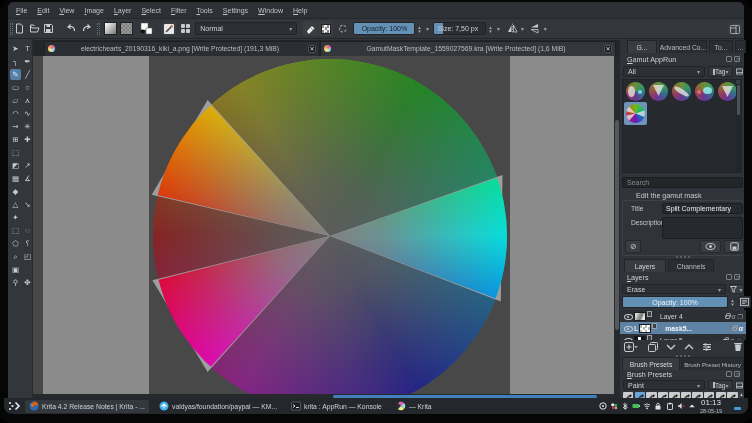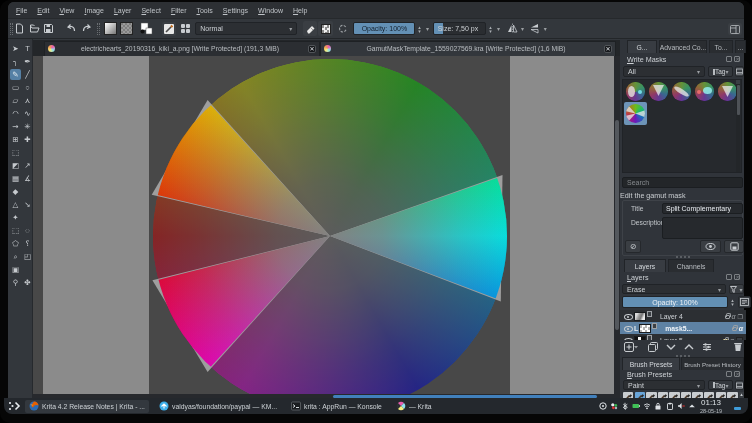--- a/index.html
+++ b/index.html
@@ -326,21 +326,21 @@
     </div>
   <div class="abs hscroll">
       <div class="handle"></div>
     </div>
 
   <div class="abs panel" id="panel">
       <div class="ptab active" style="position: absolute; left: 7px; top: 1px; width: 30px;">G...</div>
       <div class="ptab" style="position: absolute; left: 39px; top: 1px; width: 48px;">Advanced Co...</div>
       <div class="ptab" style="position: absolute; left: 89px; top: 1px; width: 24px;">To...</div>
       <div class="ptab" style="position: absolute; left: 115px; top: 1px; width: 11px;">...</div>
-      <div class="docker-title" style="left: 7px; top: 16px;">Write Masks</div>
+      <div class="docker-title" style="left: 7px; top: 16px;">Gamut AppRun</div>
       <div class="dock-icons" style="right: 4px; top: 17px;">
         <div class="di"></div>
         <div class="di x"></div>
       </div>
       <div class="combo" style="position: absolute; left: 3px; top: 27px; width: 82px; height: 11px;">
         <div>All</div>
         <div class="arr">▾</div>
       </div>
       <div class="combo" style="position: absolute; left: 88px; top: 27px; width: 25px; height: 11px; background: rgb(52, 56, 61);">
         <div style="width: 4px; height: 6px; border-top: 1px solid rgb(184, 188, 192); border-right: 1px solid rgb(184, 188, 192); border-bottom: none; border-left: 1px solid rgb(184, 188, 192); border-image: initial;"></div>
@@ -382,21 +382,21 @@
           <i style="position:absolute;background:rgba(228,228,228,0.8);left:-10.5px;top:-10.5px;width:40px;height:40px;clip-path:polygon(20px 20px,5.4px 23.6px,10px 31.1px)"></i>
           <i style="position:absolute;background:rgba(228,228,228,0.8);left:-10.5px;top:-10.5px;width:40px;height:40px;clip-path:polygon(20px 20px,34.1px 15px,34px 25.4px)"></i>
         </div>
         <div style="position: absolute; right: 1px; top: 0px; width: 4px; height: 100%; background: rgb(35, 38, 41);">
           <div style="position: absolute; left: 0.5px; top: 5px; width: 3px; height: 30px; background: rgb(78, 82, 87); border-radius: 1px;"></div>
           <div style="position: absolute; left: 0px; top: 0px; width: 4px; height: 4px; background: rgb(58, 62, 67);"></div>
         </div>
       </div>
       <div class="search" style="left: 2px; top: 138px; width: 121px; height: 11px;">Search</div>
       <div style="position: absolute; left: 2px; top: 161px; width: 121px; height: 56px; border: 1px solid rgb(62, 66, 72); border-radius: 2px;"></div>
-      <div class="sect-label" style="left: 0; top: 152px;">Edit the gamut mask</div>
+      <div class="sect-label" style="left: 16px; top: 152px;">Edit the gamut mask</div>
       <div class="field-label" style="left: 11px; top: 166px;">Title</div>
       <div class="text-input" style="left: 42px; top: 164px; width: 81px; height: 11px;">Split Complementary</div>
       <div class="field-label" style="left: 11px; top: 180px;">Description</div>
       <div class="text-input" style="left: 42px; top: 178px; width: 81px; height: 22px;"></div>
       <div class="icon-btn" style="left: 5px; top: 201px; width: 16px; height: 13px; font-size: 8px;">⊘</div>
       <div class="icon-btn" style="left: 80px; top: 201px; width: 21px; height: 13px;">
         <svg width="11" height="9" viewBox="0 0 11 9">
           <ellipse cx="5.5" cy="4.5" rx="4.5" ry="3" fill="none" stroke="#c8ccd0" stroke-width="1"></ellipse>
           <circle cx="5.5" cy="4.5" r="1.4" fill="#c8ccd0"></circle>
         </svg>

